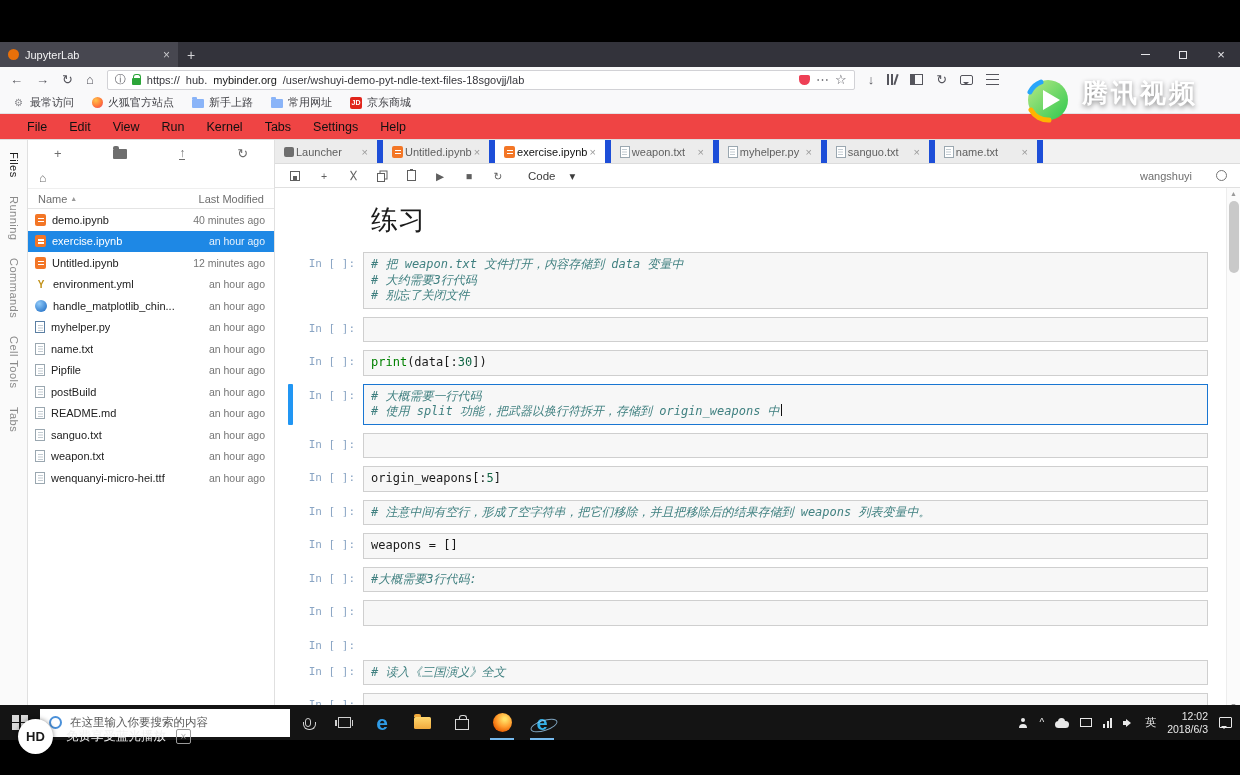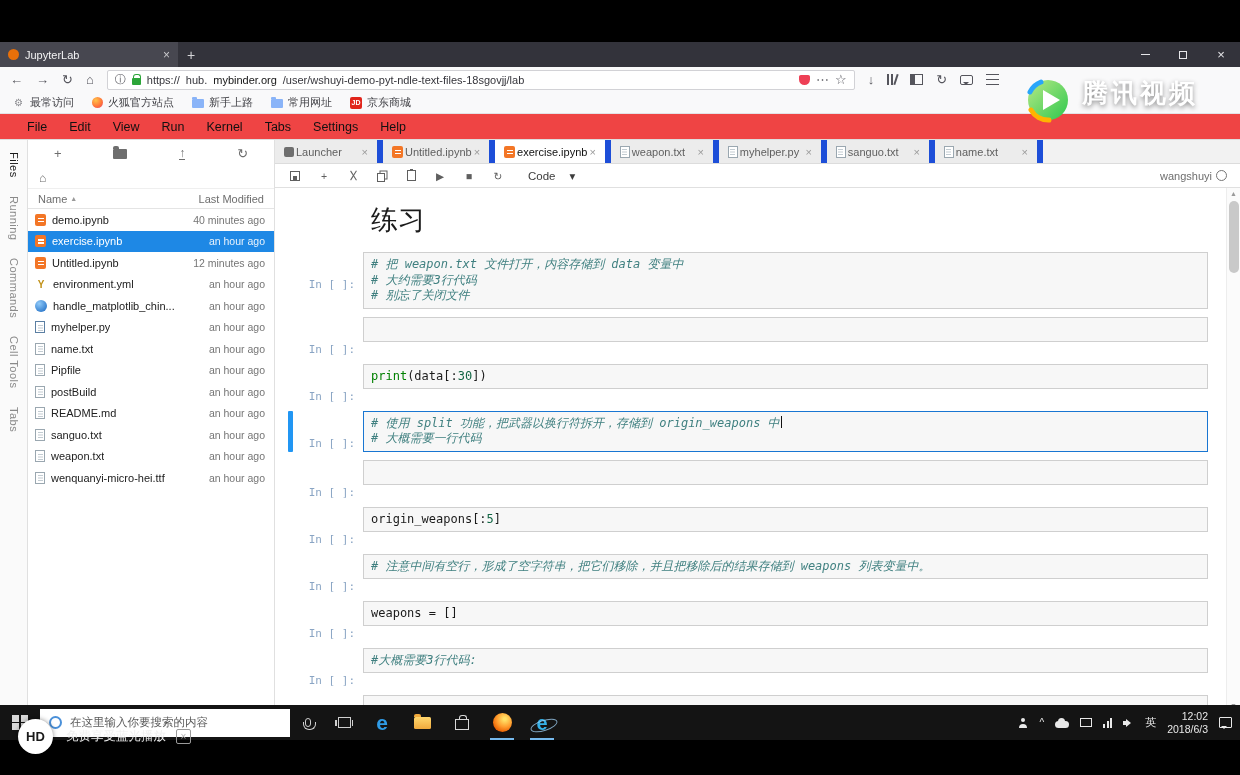--- a/index.html
+++ b/index.html
@@ -91,28 +91,28 @@
   .ic-save{width:10px;height:10px;border:1px solid #5f5f5f;position:relative;display:block;}
   .ic-save::after{content:"";position:absolute;left:2px;bottom:0;width:4px;height:4px;background:#5f5f5f;}
   .ic-cut{position:relative;width:12px;height:12px;display:block;}
   .ic-cut::before,.ic-cut::after{content:"";position:absolute;left:5.5px;top:0;width:1.2px;height:11px;background:#5f5f5f;}
   .ic-cut::before{transform:rotate(32deg);}
   .ic-cut::after{transform:rotate(-32deg);}
   .ic-copy{width:8px;height:9px;border:1px solid #5f5f5f;box-shadow:2.5px -2.5px 0 -1px #fff,2.5px -2.5px 0 0 #5f5f5f;margin:3px 0 0 -2px;display:block;}
   .ic-paste{width:9px;height:11px;border:1px solid #5f5f5f;position:relative;display:block;}
   .ic-paste::before{content:"";position:absolute;left:2px;top:-2px;width:3px;height:2px;background:#5f5f5f;}
   .cell-type{display:flex;align-items:center;gap:14px;margin-left:8px;font-size:11.5px;color:#3c3c3c;}
-  .nb-user{margin-left:auto;display:flex;align-items:center;gap:4px;font-size:11px;color:#6e6e6e;}
+  .nb-user{margin-left:auto;display:flex;align-items:center;gap:24px;font-size:11px;color:#6e6e6e;}
   .kernel-circle{width:11px;height:11px;border:1.5px solid #757575;border-radius:50%;display:block;}
 
   .nb-wrap{flex:1;position:relative;min-height:0;background:#fff;}
   .nb-scroll{position:absolute;left:0;top:0;right:14px;bottom:0;overflow:hidden;padding-top:10px;display:flex;flex-direction:column;gap:8px;}
   .md-title{margin-left:96px;font-size:27px;color:#1a1a1a;padding:4px 0 6px;}
   .cellrow{display:flex;align-items:flex-start;position:relative;padding-right:18px;}
-  .cprompt{width:88px;flex:0 0 auto;text-align:right;padding:5px 8px 0 0;font-family:"DejaVu Sans Mono",monospace;font-size:11px;color:#8aa5c4;margin-top:21px;}
+  .cprompt{width:88px;flex:0 0 auto;text-align:right;padding:5px 8px 0 0;font-family:"DejaVu Sans Mono",monospace;font-size:11px;color:#8aa5c4;}
   .cinput{flex:1;background:#f7f7f7;border:1px solid #cfcfcf;padding:4px 7px;font-family:"DejaVu Sans Mono",monospace;font-size:12px;line-height:15.5px;color:#1a1a1a;min-height:25.5px;min-width:0;}
   .cline{white-space:nowrap;overflow:hidden;}
   .cellrow.active .cinput{border:1px solid #1976d2;}
   .cellrow.active::before{content:"";position:absolute;left:13px;top:0;bottom:0;width:5px;background:#2196f3;border-radius:1px;}
   .tok-comment{color:#408080;font-style:italic;}
   .tok-builtin{color:#008000;}
   .tok-number{color:#116644;}
   .cursor{display:inline-block;width:1.5px;height:12px;background:#111;vertical-align:-1px;margin-left:1px;}
 
   .sbar{position:absolute;right:0;top:0;bottom:0;width:14px;background:#fbfbfb;border-left:1px solid #ededed;}
@@ -434,22 +434,22 @@
                 </div>
                 <div class="cellrow">
                   <div class="cprompt">In [ ]:</div>
                   <div class="cinput">
                     <div class="cline"><span class="tok-builtin">print</span><span class="tok-plain">(data[:</span><span class="tok-number">30</span><span class="tok-plain">])</span></div>
                   </div>
                 </div>
                 <div class="cellrow active">
                   <div class="cprompt">In [ ]:</div>
                   <div class="cinput">
+                    <div class="cline"><span class="tok-comment"># 大概需要一行代码</span></div>
                     <div class="cline"><span class="tok-comment"># 使用 split 功能，把武器以换行符拆开，存储到 origin_weapons 中</span><span class="cursor"></span></div>
-                    <div class="cline"><span class="tok-comment"># 大概需要一行代码</span></div>
                   </div>
                 </div>
                 <div class="cellrow">
                   <div class="cprompt">In [ ]:</div>
                   <div class="cinput">
                     <div class="cline">&nbsp;</div>
                   </div>
                 </div>
                 <div class="cellrow">
                   <div class="cprompt">In [ ]:</div>

